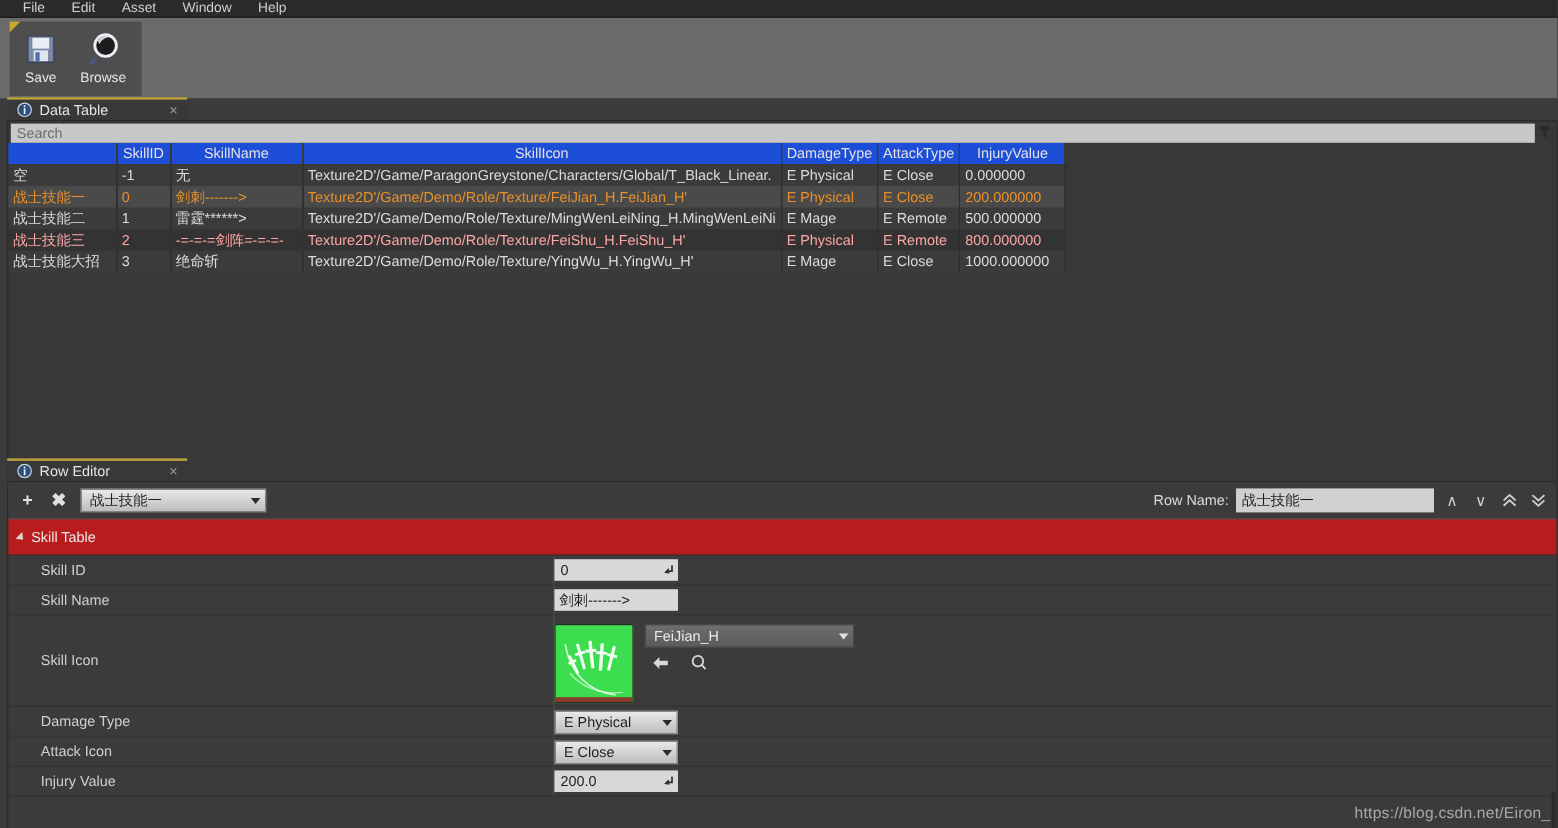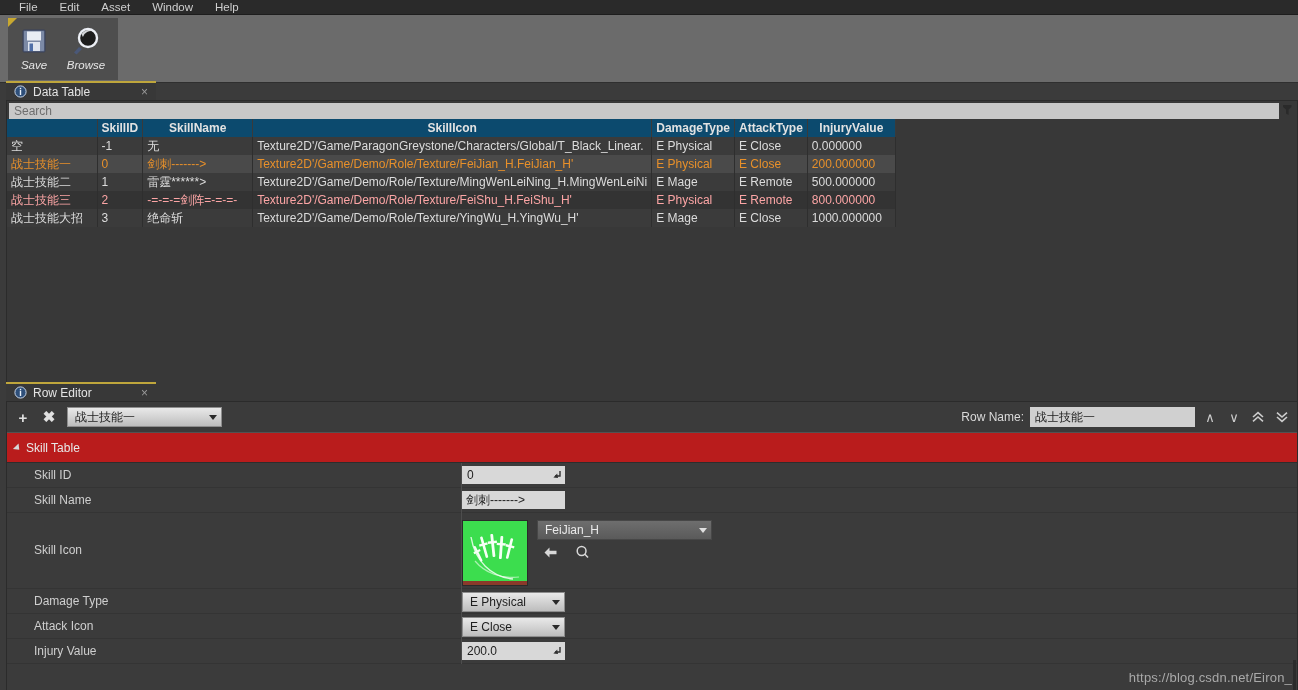--- a/index.html
+++ b/index.html
@@ -40,21 +40,20 @@
     border-bottom: 1px solid #2f2f2f;
   }
   #toolbar-group {
     position: absolute;
     left: 8px; top: 3px;
     width: 110px; height: 62px;
     background: #4e4e4e;
     display: flex;
     align-items: flex-start;
     padding-top: 4px;
-    font-style: italic;
   }
   
   #toolbar-group::before {
     content: "";
     position: absolute;
     left: 0; top: 0;
     border-top: 9px solid #c8a830;
     border-right: 9px solid transparent;
   }
   .tb-btn {
@@ -115,24 +114,24 @@
     color: #333;
     padding: 0 5px;
     outline: none;
   }
   #dt-search::placeholder { color: #6e6e6e; }
   #search-glyph { width: 16px; text-align: center; color: #d0d0d0; font-size: 11px; }
 
   
   table.grid { border-collapse: collapse; table-layout: fixed; }
   table.grid th {
-    background: #0c4a6e;
+    background: #1d4ed8;
     color: #e2e2e2;
     font-size: 12px;
-    font-weight: bold;
+    font-weight: normal;
     height: 18px;
     border-right: 1px solid #3a3a3a;
     padding: 0 4px;
     text-align: center;
     white-space: nowrap;
     overflow: hidden;
   }
   table.grid td {
     height: 18px;
     font-size: 12px;

